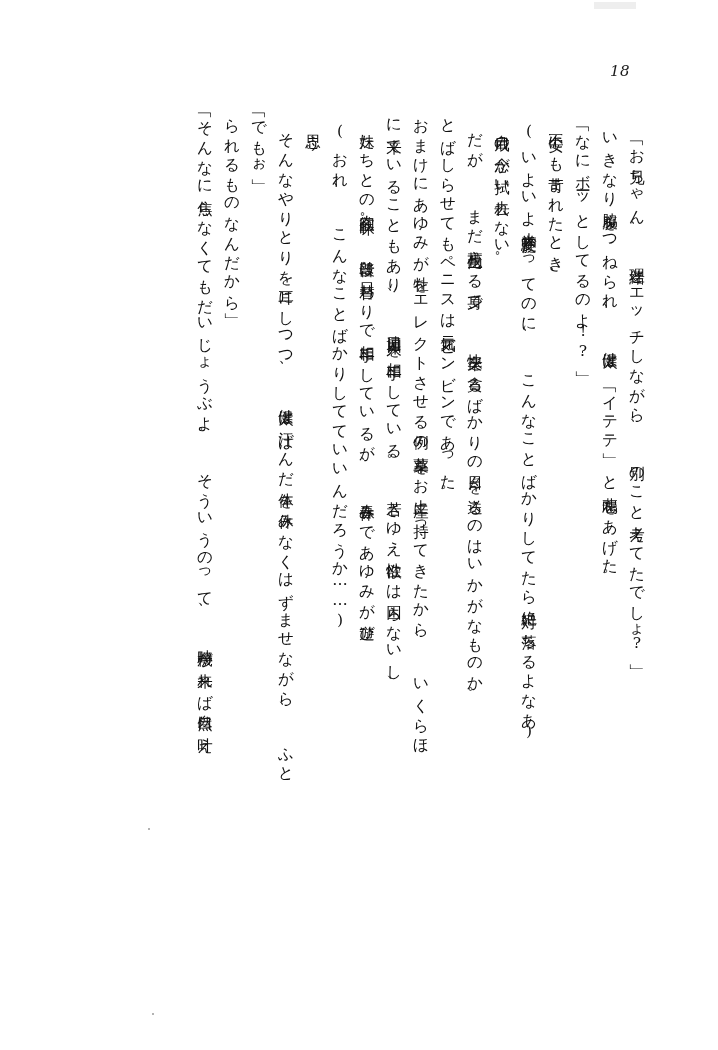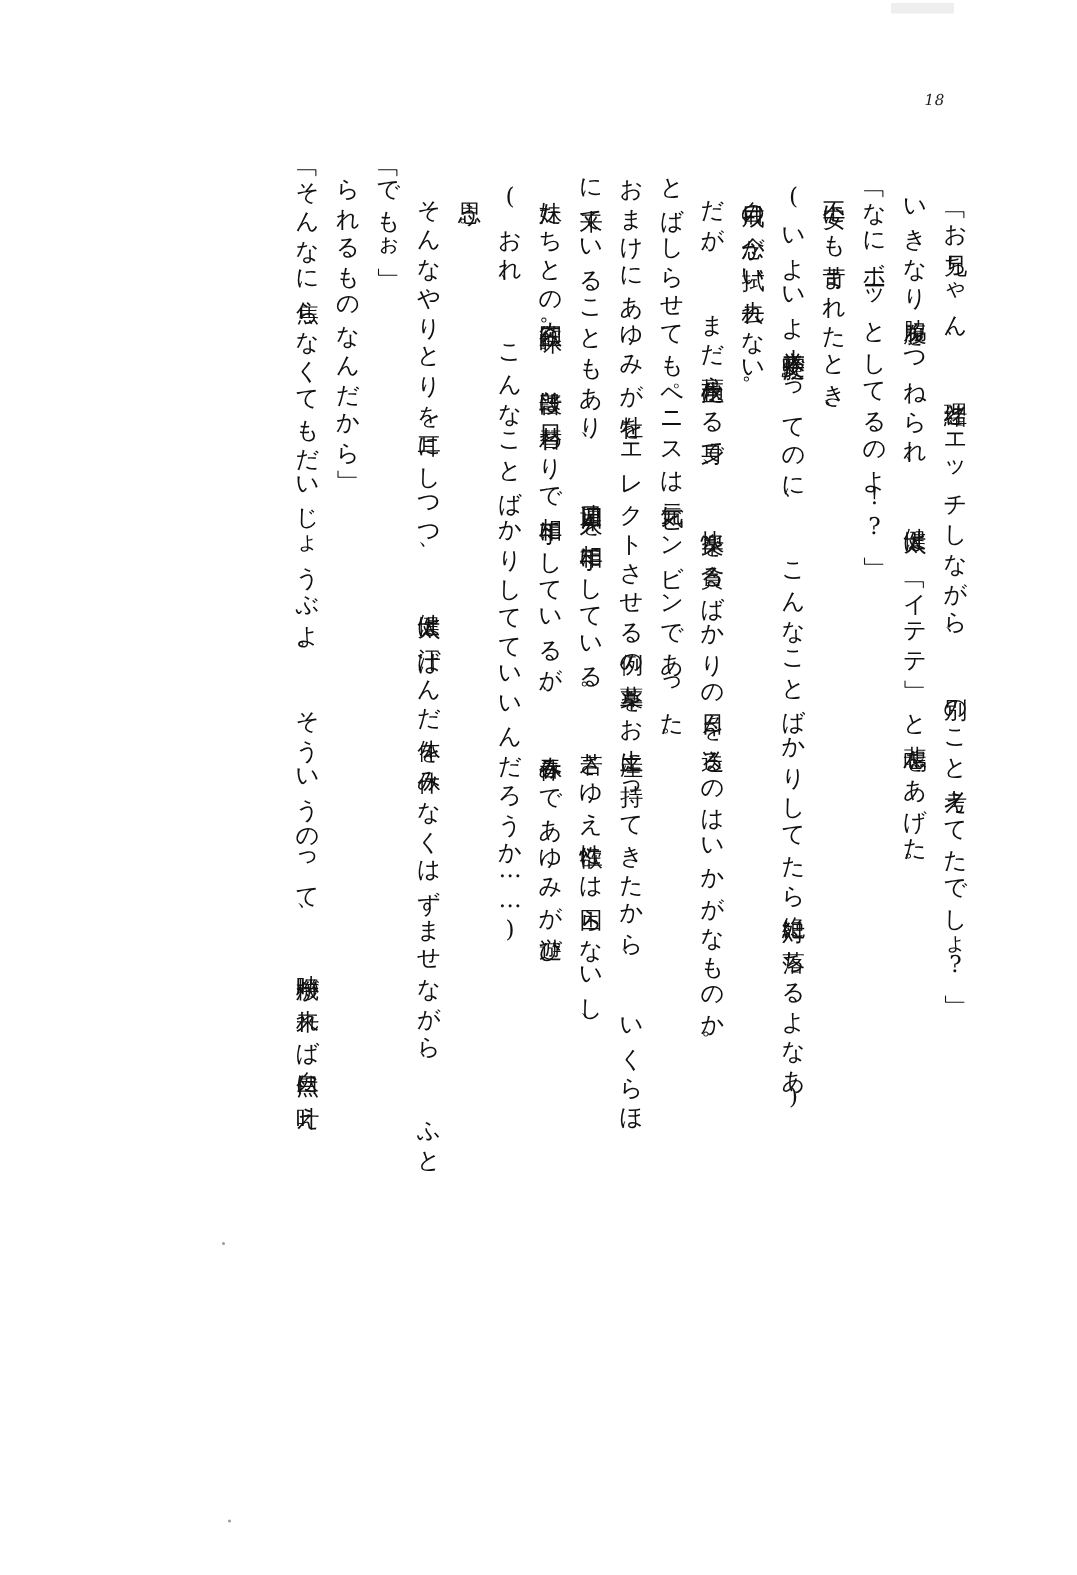--- a/index.html
+++ b/index.html
@@ -22,21 +22,21 @@
     left: 594px;
     width: 42px;
     height: 7px;
     background: #e8e8e8;
     opacity: 0.75;
   }
   .page-number {
     position: absolute;
     top: 62px;
     right: 88px;
-    font-size: 10px;
+    font-size: 15px;
     font-style: italic;
     font-family: "DejaVu Serif", "Liberation Serif", serif;
     color: #1a1a1a;
     letter-spacing: 0.5px;
   }
   
   .text-block {
     position: absolute;
     top: 108px;
     right: 74px;

